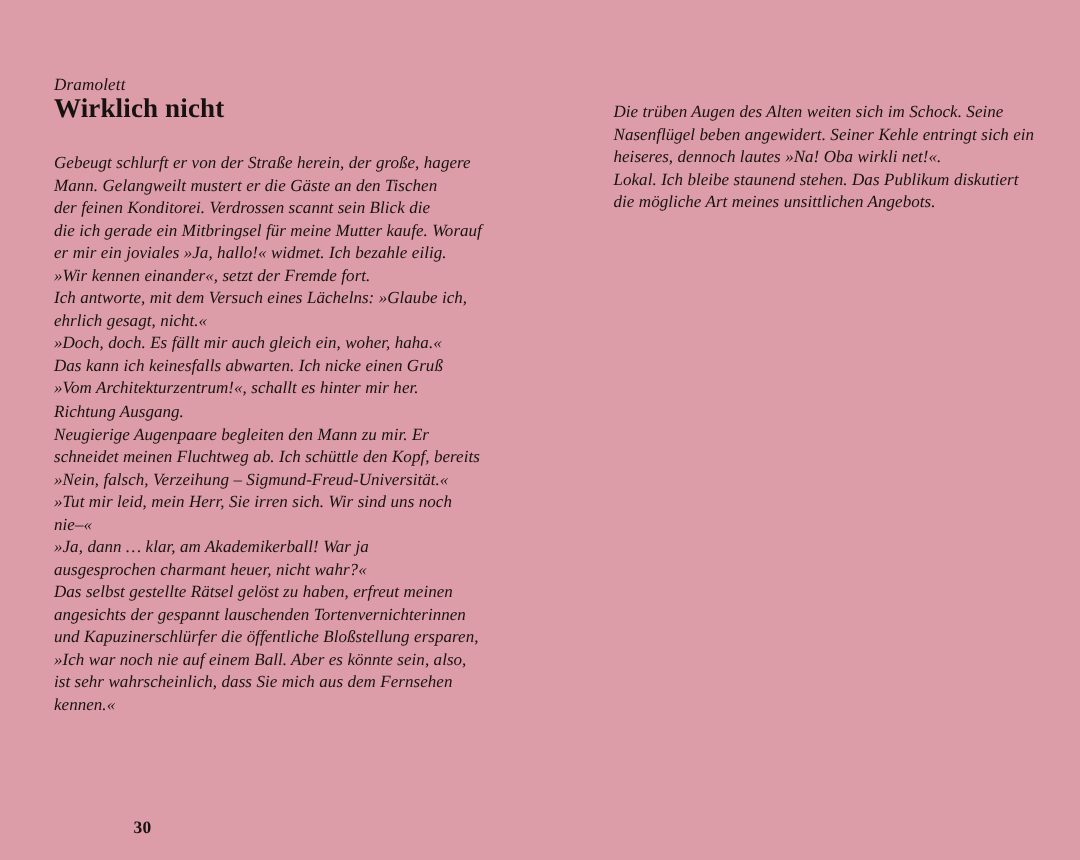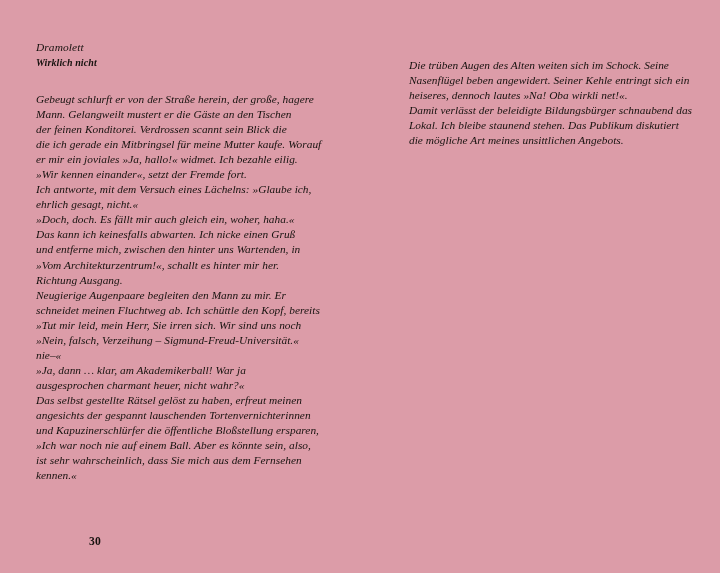--- a/index.html
+++ b/index.html
@@ -17,21 +17,21 @@
     position: relative;
   }
   .spread {
     position: relative;
     width: 720px;
     height: 573px;
     box-sizing: border-box;
   }
   .page {
     position: absolute;
-    top: 4px;
+    top: 14px;
     height: 440px;
     box-sizing: border-box;
   }
   .page-left {
     left: 0;
     width: 360px;
     padding: 36px 16px 0 36px;
   }
   .page-right {
     left: 360px;
@@ -42,23 +42,22 @@
     margin: 0 0 22px 0;
   }
   .kicker {
     font-style: italic;
     font-size: 11.4px;
     line-height: 14px;
     letter-spacing: 0.1px;
     margin: 0;
   }
   .title {
-    font-style: italic;
     font-weight: bold;
-    font-size: 10px;
+    font-size: 18px;
     line-height: 15px;
     letter-spacing: 0.1px;
     margin: 1px 0 0 0;
   }
   .body-text {
     font-style: italic;
     font-size: 11.35px;
     line-height: 15.05px;
     letter-spacing: 0.02px;
     margin: 0;
@@ -102,47 +101,45 @@
         <span class="ln">Gebeugt schlurft er von der Straße herein, der große, hagere</span>
         <span class="ln">Mann. Gelangweilt mustert er die Gäste an den Tischen</span>
         <span class="ln">der feinen Konditorei. Verdrossen scannt sein Blick die</span>
         <span class="ln">die ich gerade ein Mitbringsel für meine Mutter kaufe. Worauf</span>
         <span class="ln">er mir ein joviales »Ja, hallo!« widmet. Ich bezahle eilig.</span>
         <span class="ln">»Wir kennen einander«, setzt der Fremde fort.</span>
         <span class="ln">Ich antworte, mit dem Versuch eines Lächelns: »Glaube ich,</span>
         <span class="ln">ehrlich gesagt, nicht.«</span>
         <span class="ln">»Doch, doch. Es fällt mir auch gleich ein, woher, haha.«</span>
         <span class="ln">Das kann ich keinesfalls abwarten. Ich nicke einen Gruß</span>
-        <span class="ln">und entferne mich, zwischen den hinter uns Wartenden, in</span>
         <span class="ln">»Vom Architekturzentrum!«, schallt es hinter mir her.</span>
         <span class="ln">Richtung Ausgang.</span>
         <span class="ln">Neugierige Augenpaare begleiten den Mann zu mir. Er</span>
         <span class="ln">schneidet meinen Fluchtweg ab. Ich schüttle den Kopf, bereits</span>
+        <span class="ln">»Nein, falsch, Verzeihung – Sigmund-Freud-Universität.«</span>
         <span class="ln">»Tut mir leid, mein Herr, Sie irren sich. Wir sind uns noch</span>
-        <span class="ln">»Nein, falsch, Verzeihung – Sigmund-Freud-Universität.«</span>
         <span class="ln">nie–«</span>
         <span class="ln">»Ja, dann … klar, am Akademikerball! War ja</span>
         <span class="ln">ausgesprochen charmant heuer, nicht wahr?«</span>
         <span class="ln">Das selbst gestellte Rätsel gelöst zu haben, erfreut meinen</span>
         <span class="ln">angesichts der gespannt lauschenden Tortenvernichterinnen</span>
         <span class="ln">und Kapuzinerschlürfer die öffentliche Bloßstellung ersparen,</span>
         <span class="ln">»Ich war noch nie auf einem Ball. Aber es könnte sein, also,</span>
         <span class="ln">ist sehr wahrscheinlich, dass Sie mich aus dem Fernsehen</span>
         <span class="ln">kennen.«</span>
       </div>
 
     <div class="folio folio-left">30</div>
   </div>
 
   <div class="page page-right">
 
     <div class="body-text">
         <span class="ln">Die trüben Augen des Alten weiten sich im Schock. Seine</span>
         <span class="ln">Nasenflügel beben angewidert. Seiner Kehle entringt sich ein</span>
         <span class="ln">heiseres, dennoch lautes »Na! Oba wirkli net!«.</span>
-        <span class="ln">Damit verlässt der beleidigte Bildungsbürger schnaubend das</span>
         <span class="ln">Lokal. Ich bleibe staunend stehen. Das Publikum diskutiert</span>
         <span class="ln">die mögliche Art meines unsittlichen Angebots.</span>
       </div>
 
   </div>
 
 </div>
 
 </body></html>

